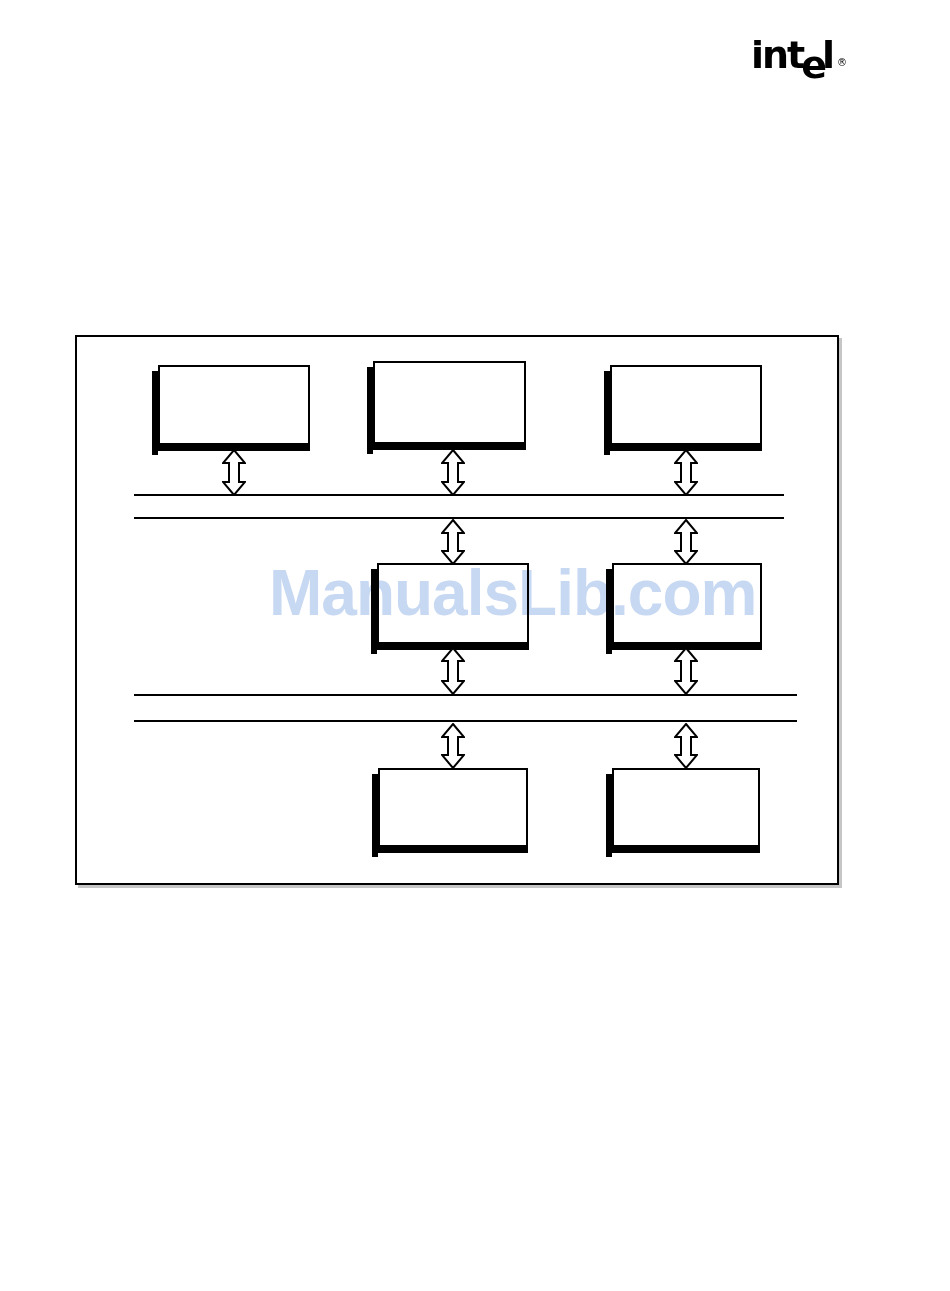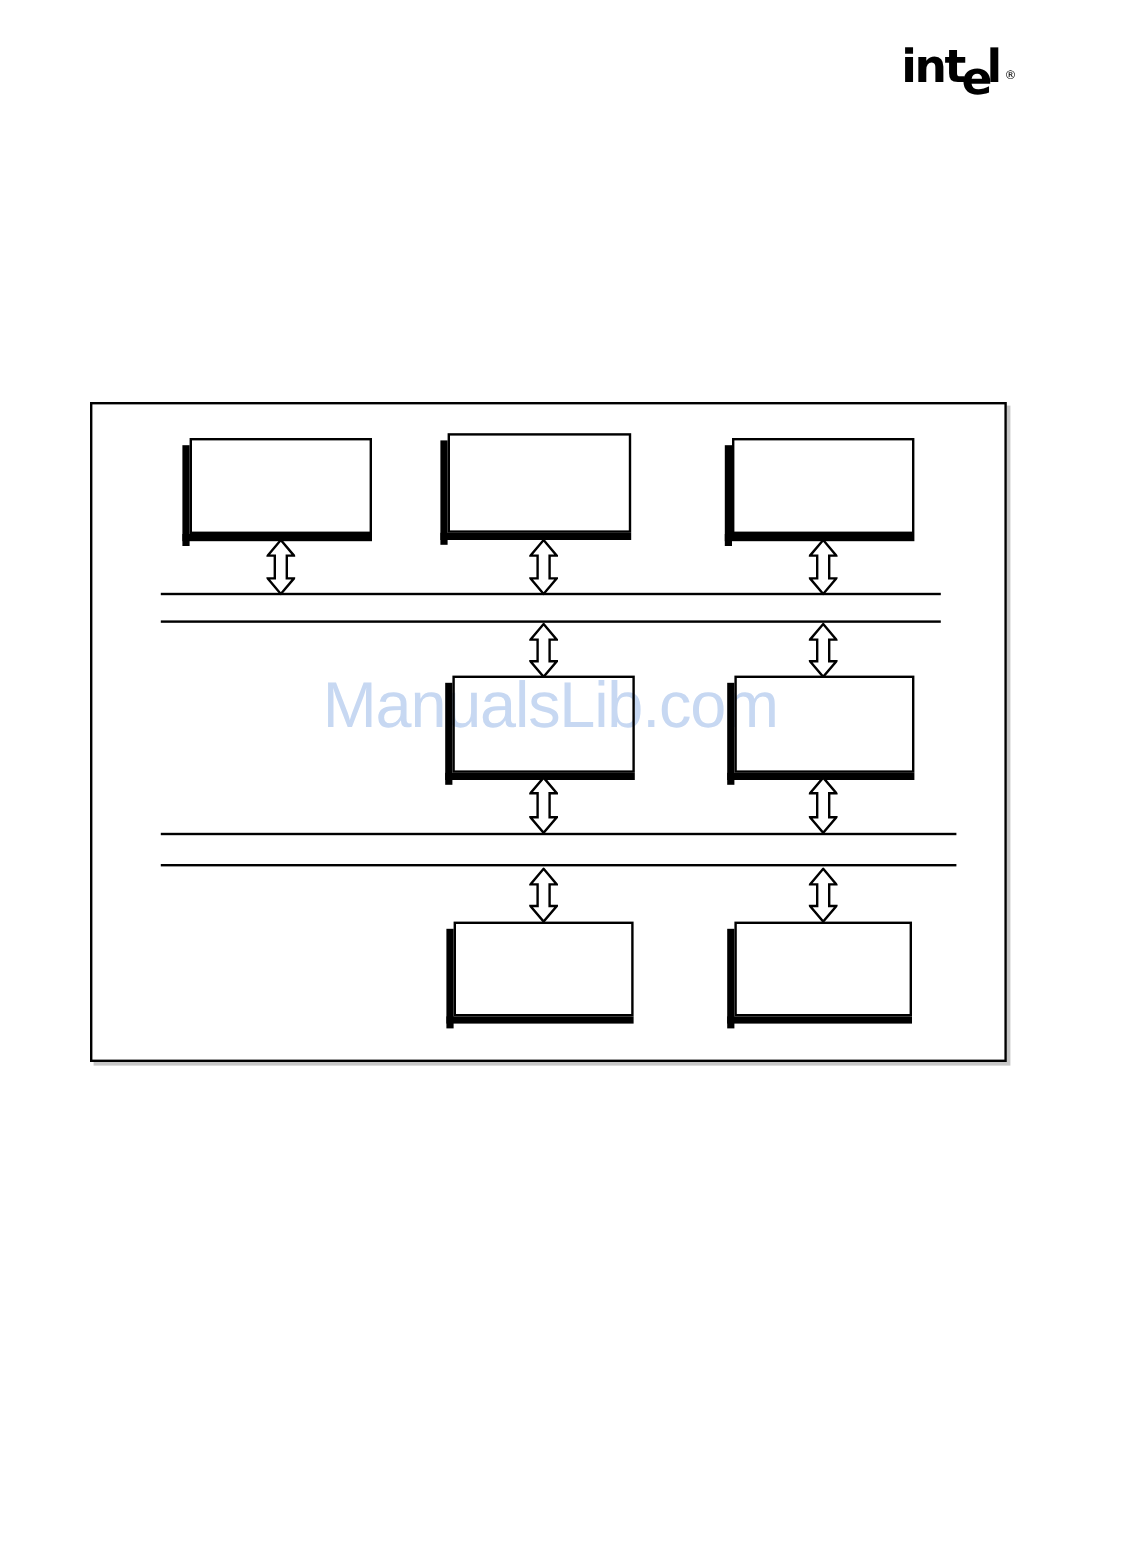--- a/index.html
+++ b/index.html
@@ -91,22 +91,22 @@
 
   
   .arrow { position: absolute; z-index: 5; }
   .arrow svg { display: block; }
 
   
   .watermark {
     position: absolute;
     left: 269px;
     top: 561px;
-    font-size: 54px;
-    font-weight: normal;
+    font-size: 64px;
+    font-weight: bold;
     letter-spacing: -1px;
     color: #c7d8f2;
     z-index: 10;
     mix-blend-mode: multiply;
     white-space: nowrap;
     line-height: 1;
   }
 
   
   .print-bar {

